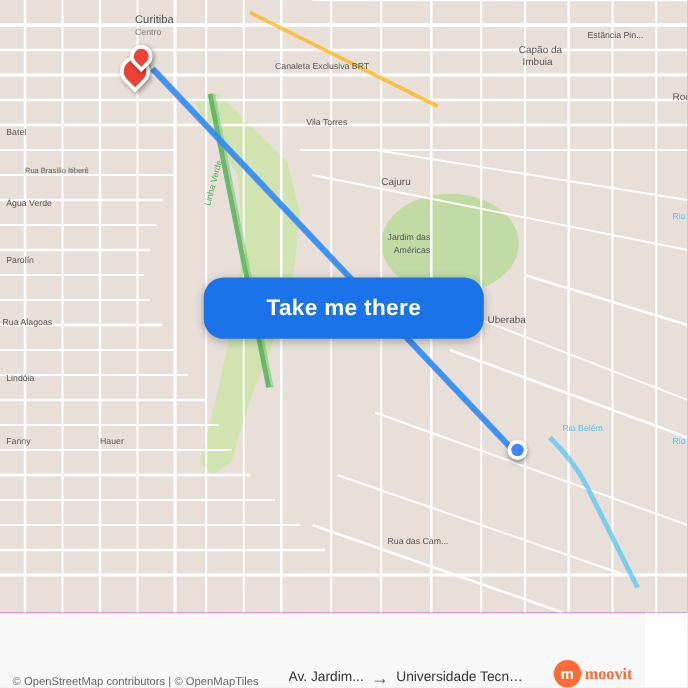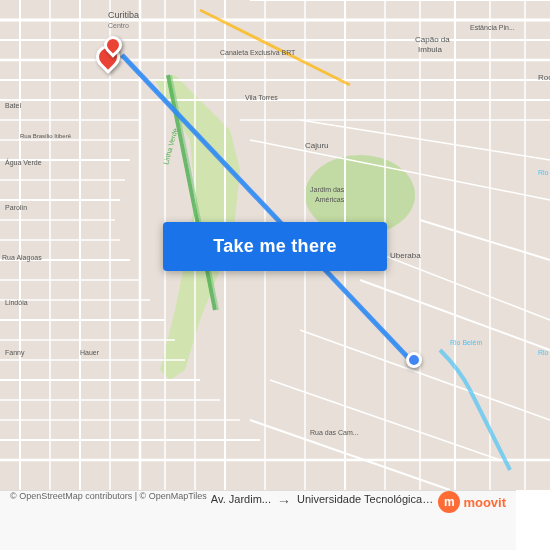--- a/index.html
+++ b/index.html
@@ -21,21 +21,21 @@
     }
 
     
     #take-me-there-btn {
       position: absolute;
       top: 222px;
       left: 163px;
       width: 224px;
       height: 49px;
       background-color: #1a73e8;
-      border-radius: 4px;
+      border-radius: 16px;
       border: none;
       cursor: pointer;
       display: flex;
       align-items: center;
       justify-content: center;
       box-shadow: 0 2px 8px rgba(0,0,0,0.3);
       z-index: 10;
     }
     #take-me-there-btn span {
       color: white;
@@ -44,23 +44,23 @@
       letter-spacing: 0.3px;
     }
 
     
     #bottom-bar {
       width: 516px;
       height: 60px;
       background-color: #f8f8f8;
       border-top: 1px solid #ddd;
       display: flex;
-      align-items: flex-start;
+      align-items: flex-end;
       padding: 0 10px;
-      gap: 4px;
+      gap: 24px;
     }
 
     #attribution {
       font-size: 9px;
       color: #666;
       flex: 0 0 auto;
     }
 
     #route-info {
       display: flex;
@@ -111,20 +111,21 @@
       justify-content: center;
       color: white;
       font-size: 12px;
       font-weight: bold;
     }
 
     #moovit-text {
       font-size: 13px;
       font-weight: bold;
       color: #ff6b35;
+      font-family: Liberation Serif, serif;
     }
 
     
     .map-marker-blue {
       position: absolute;
       width: 16px;
       height: 16px;
       background-color: #4285F4;
       border-radius: 50%;
       border: 3px solid white;

